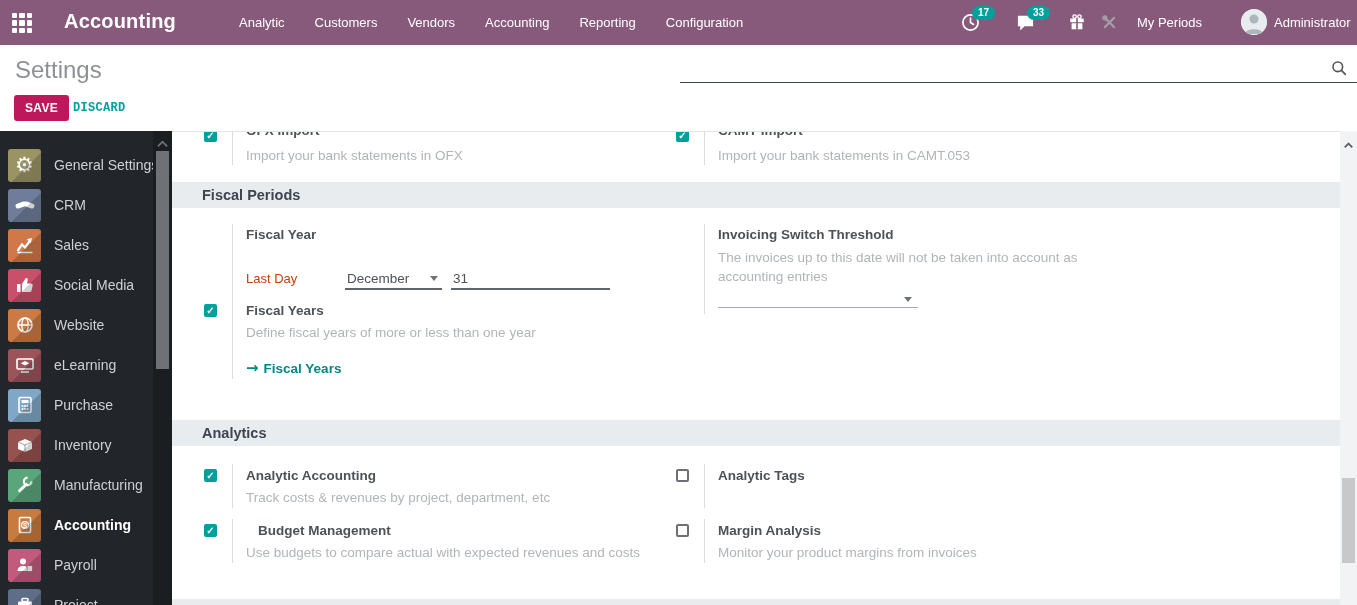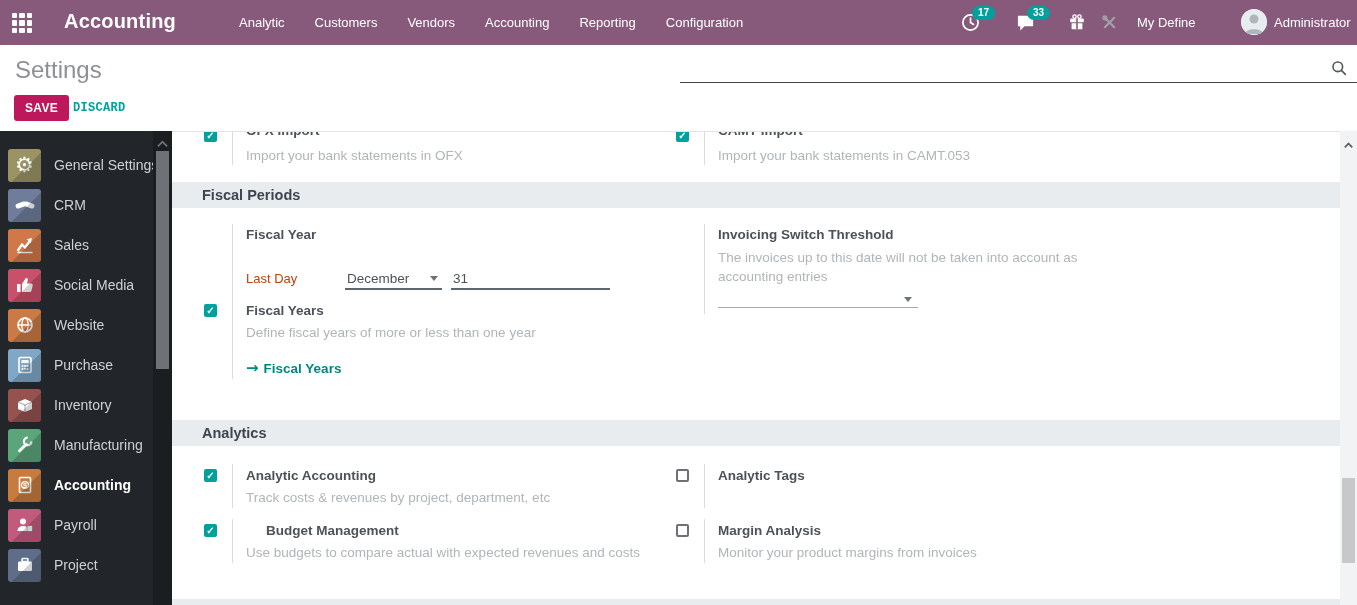--- a/index.html
+++ b/index.html
@@ -132,21 +132,21 @@
     </div>
     <div class="icon-wrap" style="left:1101px; top:14px;">
       <svg width="17" height="17" viewBox="0 0 20 20">
           <g stroke="#a3a0a8" stroke-width="2.6" stroke-linecap="round">
             <path d="M4.5 4.5 L15.5 15.5"></path>
             <path d="M15.5 4.5 L4.5 15.5"></path>
           </g>
           <circle cx="4.5" cy="4.5" r="2.2" fill="none" stroke="#a3a0a8" stroke-width="1.6"></circle>
         </svg>
     </div>
-    <span class="nav-text" style="left:1137px;">My Define</span>
+    <span class="nav-text" style="left:1137px;">My Periods</span>
     <div class="avatar">
       <svg width="26" height="26" viewBox="0 0 26 26">
           <circle cx="13" cy="13" r="13" fill="#e9ecef"></circle>
           <circle cx="13" cy="10" r="4.5" fill="#adb5bd"></circle>
           <path d="M3.5 25 c1-6.5 18-6.5 19 0 z" fill="#adb5bd"></path>
         </svg>
     </div>
     <span class="nav-text" style="left:1274px;">Administrator</span>
   </div>
 
@@ -206,20 +206,30 @@
         <span class="app-icon" style="background: rgb(203, 122, 69);">
           <svg width="20" height="20" viewBox="0 0 20 20">
               <circle cx="10" cy="10" r="7" fill="none" stroke="#fff" stroke-width="1.7"></circle>
               <ellipse cx="10" cy="10" rx="3.2" ry="7" fill="none" stroke="#fff" stroke-width="1.3"></ellipse>
               <path d="M3 10 h14" stroke="#fff" stroke-width="1.3"></path>
             </svg>
         </span>
         <span>Website</span>
       </div>
       <div class="side-item">
+        <span class="app-icon" style="background: rgb(155, 84, 90);">
+          <svg width="20" height="20" viewBox="0 0 20 20">
+              <rect x="2" y="4" width="16" height="10" rx="1" fill="none" stroke="#fff" stroke-width="1.6"></rect>
+              <path d="M6 17 h8" stroke="#fff" stroke-width="1.6"></path>
+              <path d="M10 6 l4.2 2.2 -4.2 2.2 -4.2 -2.2 z" fill="#fff"></path>
+            </svg>
+        </span>
+        <span>eLearning</span>
+      </div>
+      <div class="side-item">
         <span class="app-icon" style="background: rgb(128, 167, 199);">
           <svg width="20" height="20" viewBox="0 0 20 20">
               <rect x="4" y="2.5" width="12" height="15" rx="1.5" fill="none" stroke="#fff" stroke-width="1.6"></rect>
               <rect x="6.5" y="5" width="7" height="3" fill="#fff"></rect>
               <g fill="#fff">
                 <circle cx="7.5" cy="11" r="1"></circle>
                 <circle cx="10" cy="11" r="1"></circle>
                 <circle cx="12.5" cy="11" r="1"></circle>
                 <circle cx="7.5" cy="14" r="1"></circle>
                 <circle cx="10" cy="14" r="1"></circle>
@@ -336,21 +346,21 @@
     <div class="vdiv" style="left:60px; top:332px; height:44px;"></div>
     <div class="s-title" style="left:74px; top:336px;">Analytic Accounting</div>
     <div class="s-desc" style="left:74px; top:356px;">Track costs &amp; revenues by project, department, etc</div>
 
     <span class="checkbox unchecked" style="left:504px; top:337px;"></span>
     <div class="vdiv" style="left:532px; top:332px; height:44px;"></div>
     <div class="s-title" style="left:546px; top:336px;">Analytic Tags</div>
 
     <span class="checkbox checked" style="left:32px; top:392px;">✓</span>
     <div class="vdiv" style="left:60px; top:387px; height:44px;"></div>
-    <div class="s-title" style="left:82px; top:391px;padding-left:12px;">Budget Management</div>
+    <div class="s-title" style="left:74px; top:391px;padding-left:12px;">Budget Management</div>
     <div class="s-desc" style="left:74px; top:411px;">Use budgets to compare actual with expected revenues and costs</div>
 
     <span class="checkbox unchecked" style="left:504px; top:392px;"></span>
     <div class="vdiv" style="left:532px; top:387px; height:44px;"></div>
     <div class="s-title" style="left:546px; top:391px;">Margin Analysis</div>
     <div class="s-desc" style="left:546px; top:411px;">Monitor your product margins from invoices</div>
 
     <div class="bottom-strip"></div>
   </div>
 

